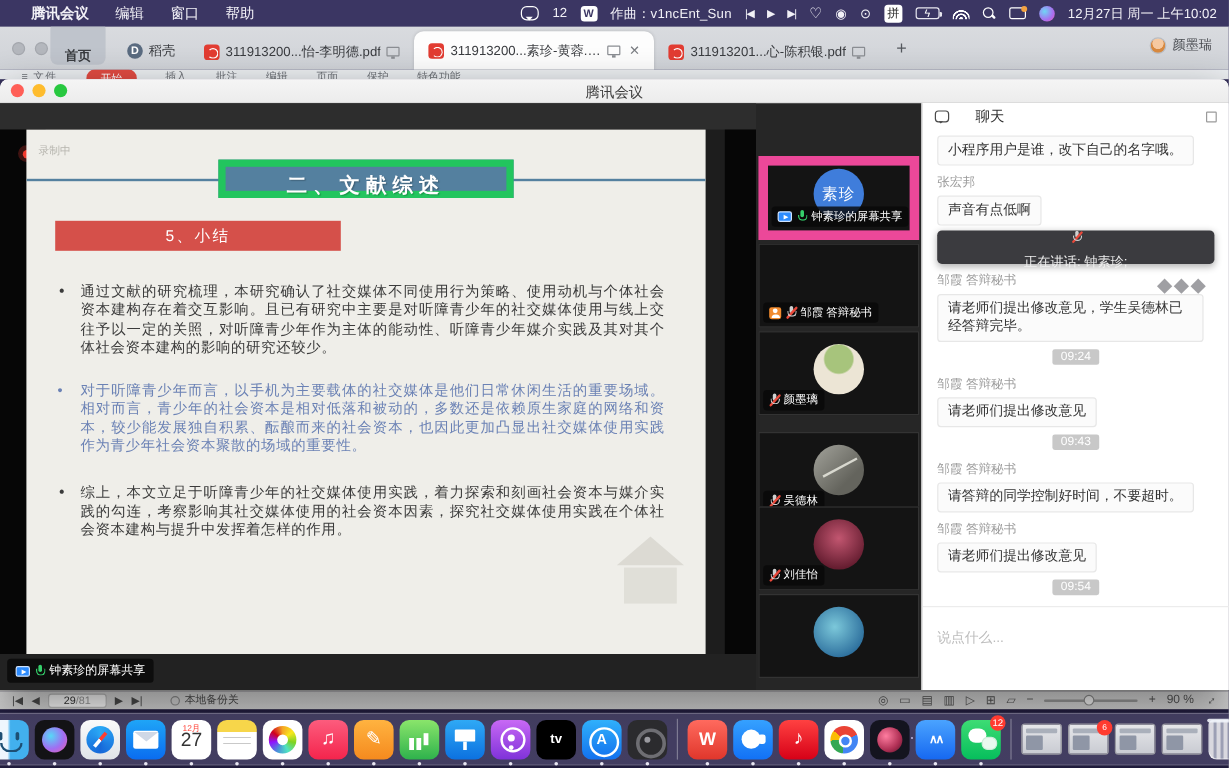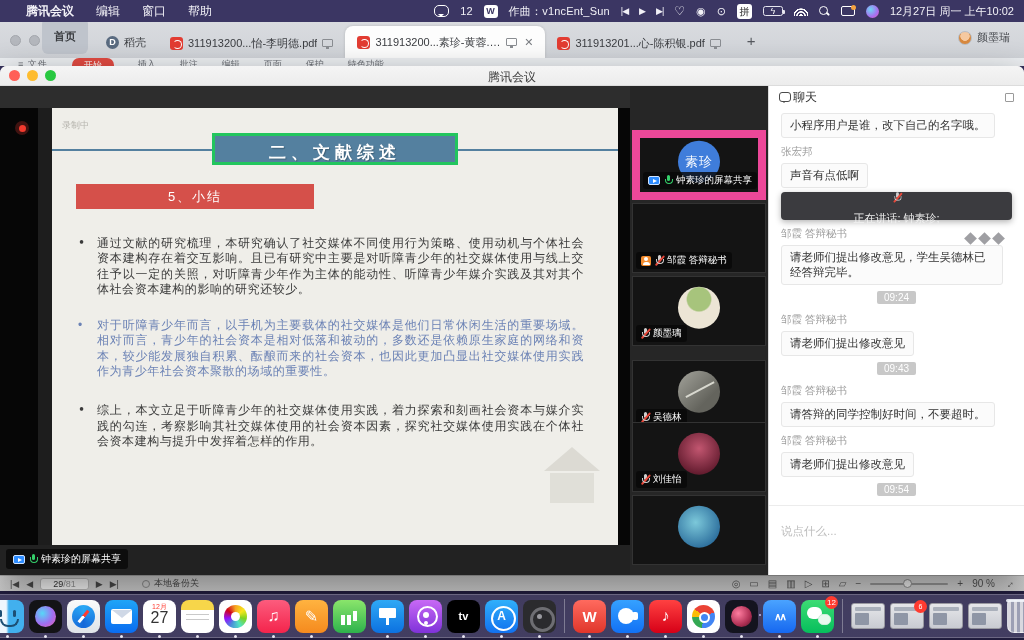--- a/index.html
+++ b/index.html
@@ -45,21 +45,21 @@
   .display-ic::after{content:"";position:absolute;right:-2px;top:-2px;width:5px;height:5px;border-radius:50%;background:#f5a341;}
   .siri-ic{width:13px;height:13px;border-radius:50%;background:radial-gradient(circle at 35% 35%,#6fd6f5,#a96ef0 60%,#ef5da8);}
   .datetime{white-space:nowrap;}
 
   
   .tabbar{position:absolute;top:22px;left:0;width:1024px;height:36px;background:linear-gradient(#d9dbdf,#d0d3d8);z-index:10;}
   .lights{position:absolute;left:10px;top:13px;display:flex;gap:8px;}
   .lights i{width:11px;height:11px;border-radius:50%;background:#b4b7bd;border:1px solid #a4a7ad;}
   .tabs{position:absolute;left:42px;top:0;height:36px;display:flex;align-items:flex-end;font-size:11px;color:#3a3c40;}
   .tab{display:flex;align-items:center;gap:5px;padding:0 12px;height:30px;max-width:200px;white-space:nowrap;}
-  .tab.home{background:#bfc4cc;border-radius:6px;height:36px;margin:0 6px 4px 0;font-weight:bold;}
+  .tab.home{background:#bfc4cc;border-radius:6px;height:36px;margin:0 6px 4px 0;font-weight:bold;align-items:flex-end;}
   .tab.docer{height:24px;margin-bottom:4px;}
   .tab.active{background:#fdfdfd;border-radius:8px 8px 0 0;height:32px;box-shadow:0 0 3px rgba(0,0,0,.15);}
   .tab .pdficon{width:13px;height:13px;background:#e23c32;border-radius:3px;position:relative;flex:0 0 auto;}
   .tab .pdficon::after{content:"";position:absolute;left:3px;top:3px;width:7px;height:7px;border:1.6px solid #fff;border-radius:50%;border-left-color:transparent;}
   .tab .docericon{width:13px;height:13px;background:#5a6b80;border-radius:50%;color:#fff;font-size:9px;font-weight:bold;text-align:center;line-height:13px;flex:0 0 auto;}
   .tab .cast{width:11px;height:8px;border:1px solid #8a8d92;border-radius:1px;position:relative;flex:0 0 auto;}
   .tab .cast::after{content:"";position:absolute;left:3px;bottom:-3px;width:3px;height:2px;background:#8a8d92;}
   .tab .close{color:#7a7d82;font-size:11px;margin-left:2px;}
   .tab .label{overflow:hidden;text-overflow:ellipsis;}
   .newtab{align-self:center;margin:0 0 0 14px;font-size:15px;color:#55585e;}
@@ -84,24 +84,24 @@
   
   .share{position:absolute;left:0;top:0;width:630px;height:489px;background:#1d1d1d;overflow:hidden;}
   .share .topstrip{position:absolute;left:0;top:0;width:100%;height:22px;background:#2d2d2d;}
   .share .boxL{position:absolute;left:0;top:22px;width:38px;height:437px;background:#060606;}
   .share .boxR{position:absolute;left:604px;top:22px;width:26px;height:437px;background:#060606;}
   .share .bottomstrip{position:absolute;left:0;top:459px;width:100%;height:30px;background:#222;}
   .recdot{position:absolute;left:15px;top:35px;width:14px;height:14px;border-radius:50%;background:rgba(240,60,50,.25);}
   .recdot::after{content:"";position:absolute;left:3.5px;top:3.5px;width:7px;height:7px;border-radius:50%;background:#f23a2e;}
 
   
-  .slide{position:absolute;left:52px;top:22px;width:566px;height:437px;background:#efeee9;overflow:hidden;}
+  .slide{position:absolute;left:22px;top:22px;width:566px;height:437px;background:#efeee9;overflow:hidden;}
   .rec-label{position:absolute;left:10px;top:11px;font-size:9px;color:#b6b5ae;}
   .slide .rule{position:absolute;left:0;top:41px;width:100%;height:2px;background:#54809f;}
-  .slide .banner{position:absolute;left:50%;transform:translateX(-50%);top:25px;width:246px;height:32px;background:#54809f;border:3px solid #22c55e;color:#fff;font-family:"DejaVu Serif",serif;font-weight:bold;font-size:17px;letter-spacing:5px;text-align:center;line-height:32px;text-shadow:1px 1px 1px rgba(0,0,0,.25);}
+  .slide .banner{position:absolute;left:50%;transform:translateX(-50%);top:25px;width:246px;height:32px;background:#54809f;border:6px solid #22c55e;color:#fff;font-family:"DejaVu Serif",serif;font-weight:bold;font-size:17px;letter-spacing:5px;text-align:center;line-height:32px;text-shadow:1px 1px 1px rgba(0,0,0,.25);}
   .slide .section{position:absolute;left:24px;top:76px;width:238px;height:25px;background:#d5504a;color:#ffffff;font-size:13px;letter-spacing:2px;text-align:center;line-height:25px;}
   .slide ul{position:absolute;left:24px;top:128px;width:508px;list-style:none;}
   .slide li{position:relative;padding-left:21px;margin-bottom:21px;font-size:12px;line-height:15.3px;letter-spacing:.55px;text-align:justify;}
   .slide li::before{content:"•";position:absolute;left:2px;top:0;}
   .slide li.dark{color:#3b3b3b;font-family:"DejaVu Serif",serif;}
   .slide li.blue{color:#6b82b5;font-family:"Liberation Sans",sans-serif;margin-bottom:24px;}
   .house{position:absolute;right:14px;bottom:40px;width:64px;height:58px;opacity:.35;}
   .house .roof{position:absolute;left:4px;top:0;width:0;height:0;border-left:28px solid transparent;border-right:28px solid transparent;border-bottom:24px solid #b9b7ad;}
   .house .bodyy{position:absolute;left:10px;top:26px;width:44px;height:30px;background:#c6c4ba;}
 
@@ -128,21 +128,21 @@
   .pavatar{position:absolute;left:50%;top:50%;transform:translate(-50%,-58%);width:42px;height:42px;border-radius:50%;}
   .av-init{background:#3f7ddb;color:#fff;font-size:13px;text-align:center;line-height:42px;letter-spacing:1px;}
   .av-bear{background:radial-gradient(circle at 50% 30%,#a7c47c 0 32%,#ece5d5 36%);}
   .av-gray{background:linear-gradient(135deg,#a3a39b,#64645d 70%);}
   .av-gray::after{content:"";position:absolute;left:6px;top:18px;width:32px;height:2px;background:#d8d8cf;transform:rotate(-28deg);}
   .av-red{background:radial-gradient(circle at 50% 38%,#c25670,#651d30 75%);}
   .av-blue{background:radial-gradient(circle at 42% 40%,#7cc8da,#2d6f9d 75%);}
 
   
   .chat{position:absolute;left:768px;top:0;width:256px;height:489px;background:#fff;border-left:1px solid #dcdcdc;}
-  .chat-header{position:absolute;top:0;left:0;right:0;height:22px;display:flex;align-items:center;gap:2px;padding:0 10px;font-size:12px;color:#333;}
+  .chat-header{position:absolute;top:0;left:0;right:0;height:22px;display:flex;align-items:center;gap:22px;padding:0 10px;font-size:12px;color:#333;}
   .chat-bubble-ic{width:12px;height:10px;border:1.4px solid #4a4a4a;border-radius:3px;position:relative;flex:0 0 auto;}
   .chat-bubble-ic::after{content:"";position:absolute;left:2px;bottom:-4px;border:2.5px solid transparent;border-top-color:#4a4a4a;}
   .chat-pop-ic{margin-left:auto;width:9px;height:9px;border:1.2px solid #9a9a9a;border-radius:1px;position:relative;}
   .chat-messages{position:absolute;top:22px;left:0;right:0;bottom:70px;padding:5px 12px 0;display:flex;flex-direction:column;gap:4px;overflow:hidden;}
   .msg-bubble{align-self:flex-start;max-width:96%;background:#fbfbfb;border:1px solid #e7e7e7;border-radius:3px;padding:4px 8px;font-size:11.5px;color:#333;line-height:15px;}
   .msg-sender{font-size:10.5px;color:#9b9b9b;margin-top:3px;}
   .msg-time{align-self:center;background:#c8c8c8;color:#fff;font-size:10px;border-radius:2px;padding:1px 7px;margin:2px 0;}
   .speak-toast{align-self:stretch;height:28px;background:#3b3b3f;border-radius:4px;display:flex;align-items:center;gap:8px;padding:0 9px;color:#f0f0f0;font-size:11px;box-shadow:0 2px 6px rgba(0,0,0,.3);flex-direction:column;}
   .speak-toast .mic{transform:scale(.95);}
   .blur-squares{margin-left:auto;display:flex;gap:5px;}

